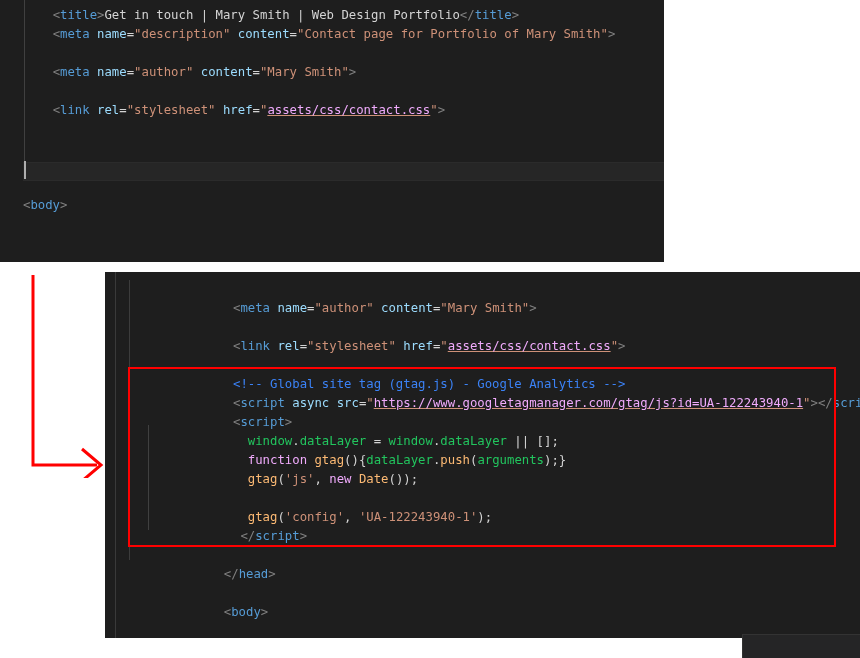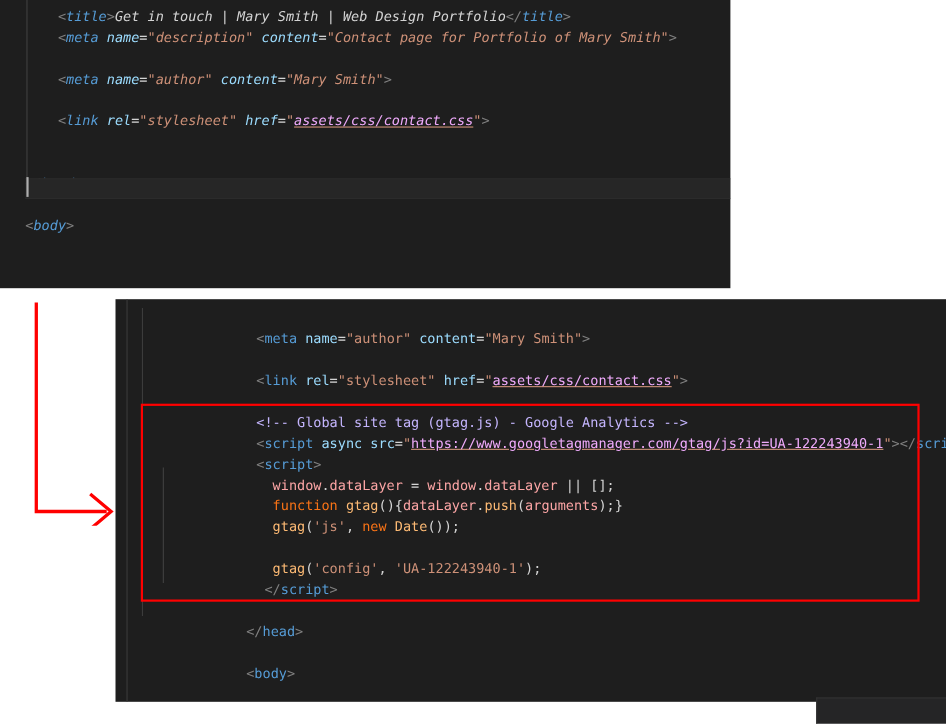--- a/index.html
+++ b/index.html
@@ -19,21 +19,20 @@
   .editor {
     position: absolute;
     background: #1e1e1e;
     overflow: hidden;
   }
   #editor-top {
     left: 0;
     top: 0;
     width: 664px;
     height: 262px;
-    font-style: italic;
   }
   #editor-bottom {
     left: 105px;
     top: 272px;
     width: 755px;
     height: 366px;
   }
 
   .code {
     position: absolute;
@@ -50,24 +49,24 @@
 
   .line { height: 19px; white-space: pre; }
   .line.blank { color: transparent; }
 
   
   .tag      { color: #569cd6; }
   .punc     { color: #808080; }
   .attr     { color: #9cdcfe; }
   .str      { color: #ce9178; }
   .txt      { color: #d4d4d4; }
-  .cmt      { color: #c4b5fd; }
-  .kw       { color: #f97316; }
+  .cmt      { color: #3b82f6; }
+  .kw       { color: #f0abfc; }
   .fn       { color: #fdba74; }
-  .var      { color: #fca5a5; }
+  .var      { color: #22c55e; }
   .op       { color: #d4d4d4; }
   .link     { color: #f0abfc; text-decoration: underline; text-decoration-color: #ce9178; }
 
   
   .indent-guide {
     position: absolute;
     width: 1px;
     background: #404040;
   }
   #guide-top {

